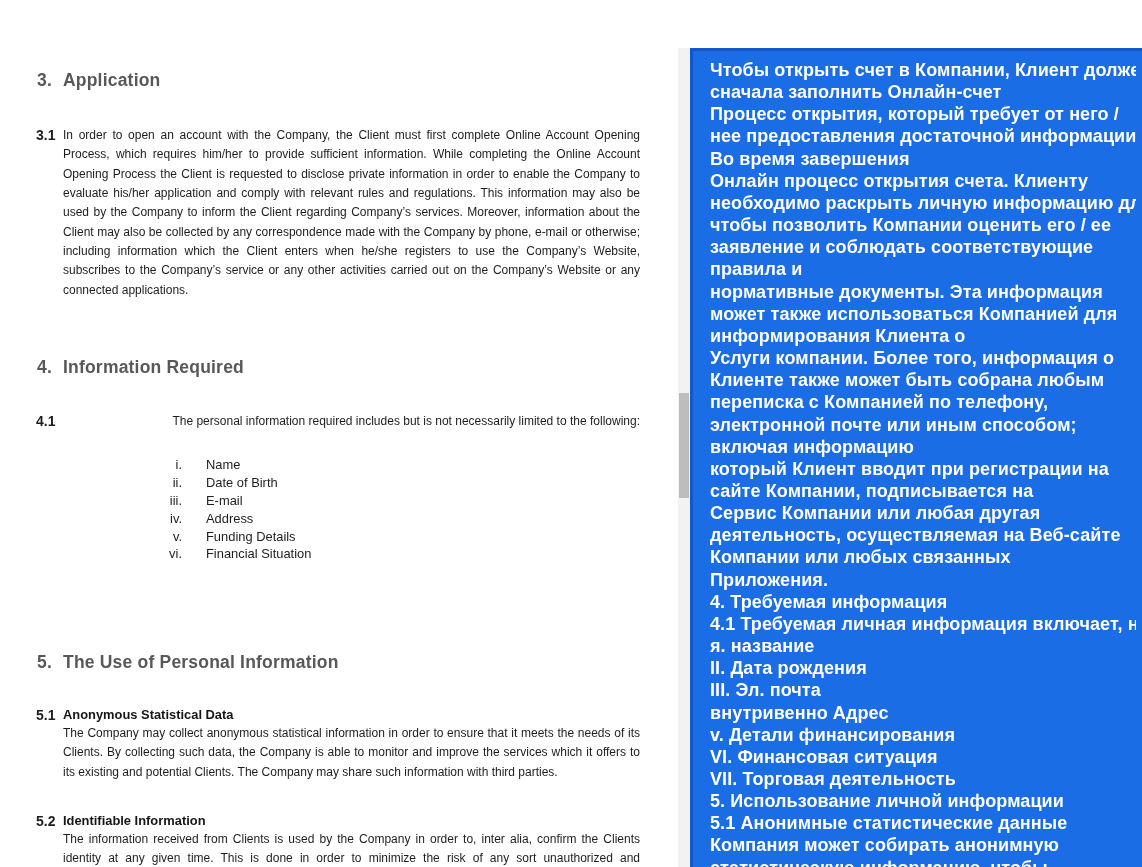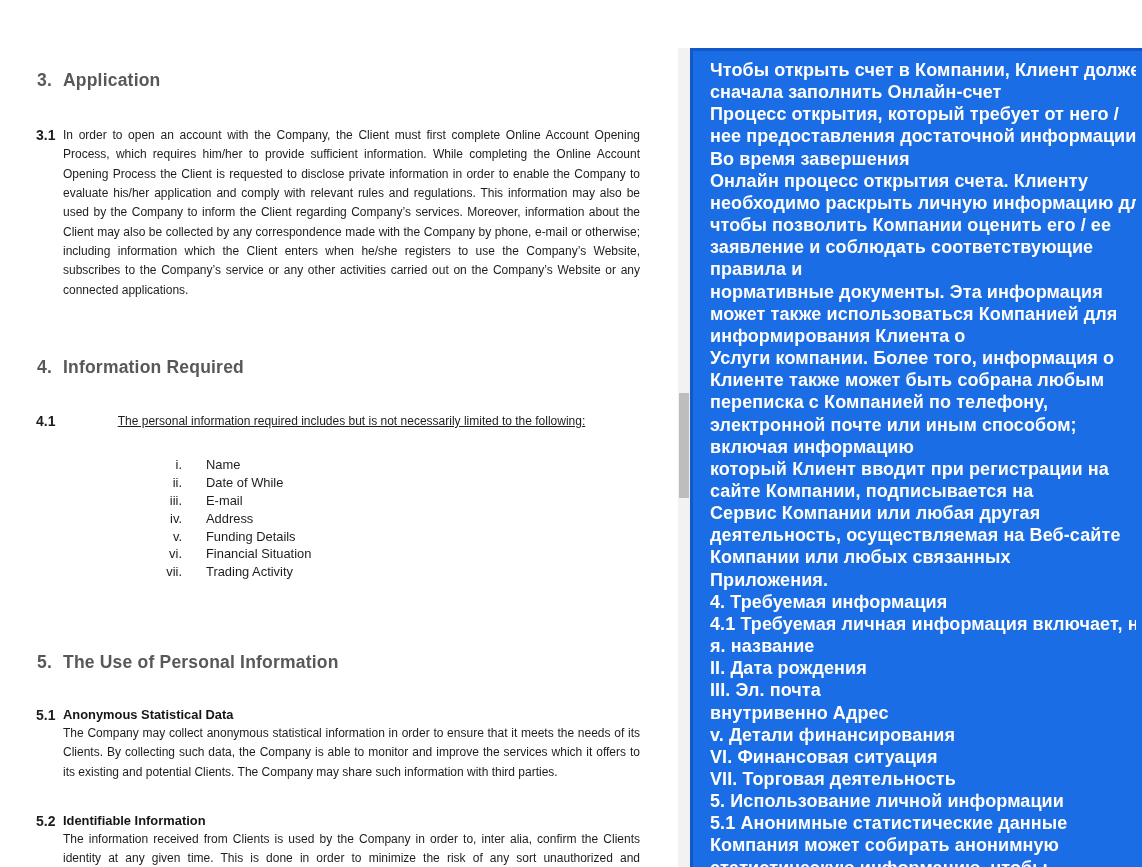--- a/index.html
+++ b/index.html
@@ -40,21 +40,21 @@
   .c-title {
     font-weight: bold; font-size: 12.9px; line-height: 18px;
     color: #161618;
   }
   .c-body {
     margin: 0;
     font-size: 12px; line-height: 19.35px;
     color: #1d1d1f;
     text-align: justify;
   }
-  .c-body.single { text-align: center; text-decoration: underline; }
+  .c-body.single { text-align: right; }
 
   .rlist { position: absolute; left: 0; top: 408px; width: 500px; }
   .rrow { height: 17.9px; font-size: 12.9px; line-height: 17.9px; color: #1d1d1f; }
   .rnum { display: inline-block; width: 182px; text-align: right; }
   .rlabel { margin-left: 24px; }
 
   
   .vscroll {
     position: absolute; left: 678px; top: 0;
     width: 12px; height: 850px;
@@ -141,42 +141,39 @@
       </div>
     </div>
 
     <div class="rlist">
 
         <div class="rrow">
           <span class="rnum">i.</span><span class="rlabel">Name</span>
         </div>
 
         <div class="rrow">
-          <span class="rnum">ii.</span><span class="rlabel">Date of While</span>
+          <span class="rnum">ii.</span><span class="rlabel">Date of Birth</span>
         </div>
 
         <div class="rrow">
           <span class="rnum">iii.</span><span class="rlabel">E-mail</span>
         </div>
 
         <div class="rrow">
           <span class="rnum">iv.</span><span class="rlabel">Address</span>
         </div>
 
         <div class="rrow">
           <span class="rnum">v.</span><span class="rlabel">Funding Details</span>
         </div>
 
         <div class="rrow">
           <span class="rnum">vi.</span><span class="rlabel">Financial Situation</span>
         </div>
 
-        <div class="rrow">
-          <span class="rnum">vii.</span><span class="rlabel">Trading Activity</span>
-        </div>
       </div>
 
     <div class="h-sec" style="top:604px">
       <span class="h-num">5.</span><span class="h-title">The Use of Personal Information</span>
     </div>
 
     <div class="clause" style="top:658px">
       <span class="c-num">5.1</span>
       <div class="c-content">
         <div class="c-title">Anonymous Statistical Data</div>

